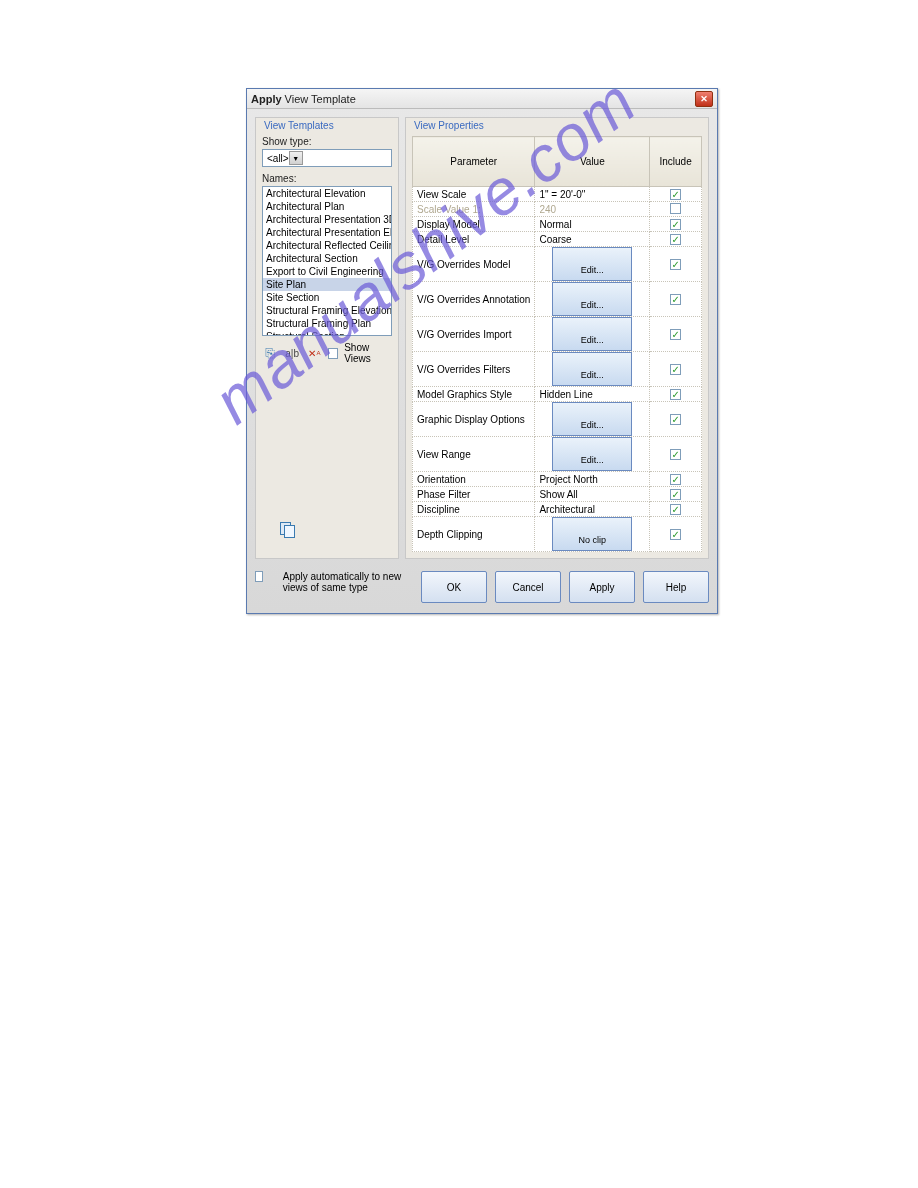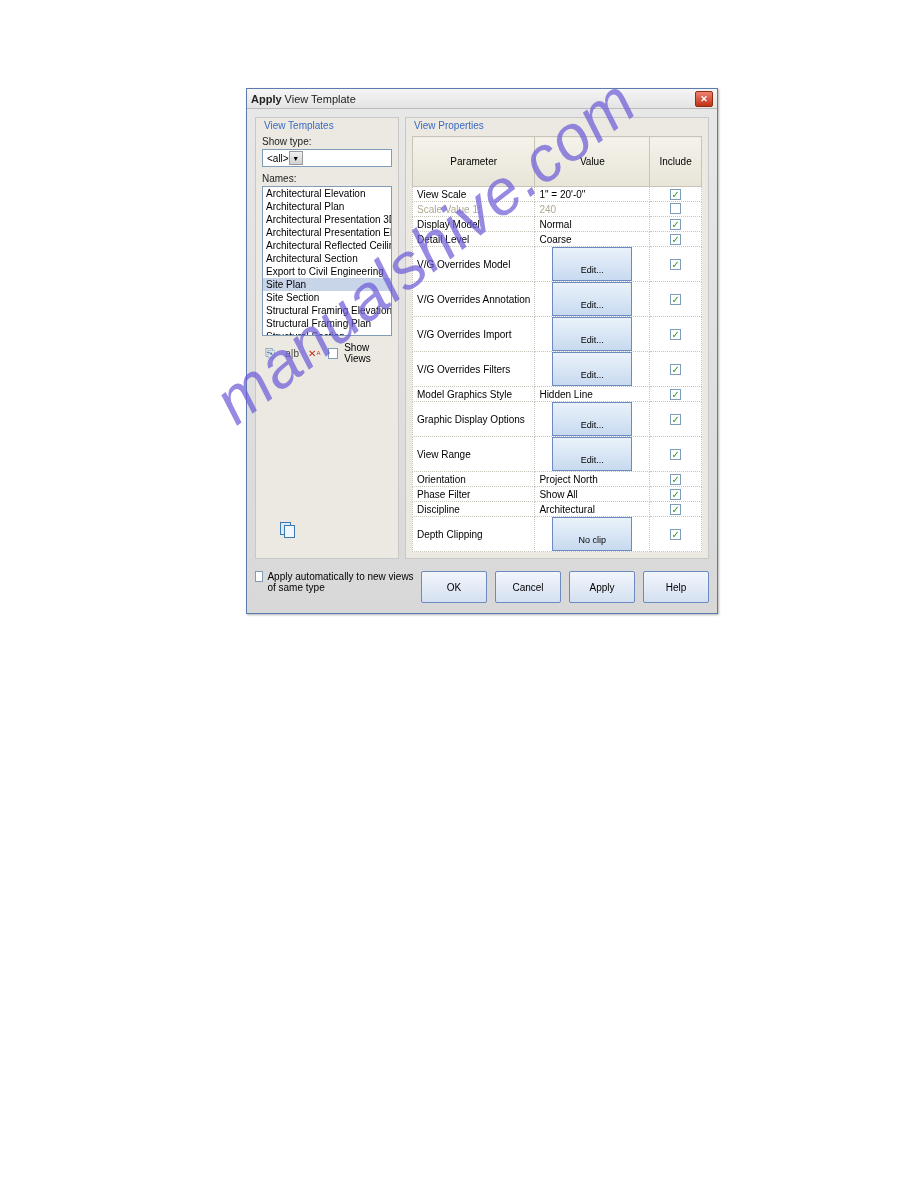--- a/index.html
+++ b/index.html
@@ -145,21 +145,21 @@
     line-height: 12px;
   }
   .check { color: #2a9a2a; font-size: 10px; }
   .bottom-row {
     padding: 4px 8px 10px 8px;
     display: flex;
     align-items: flex-start;
     justify-content: space-between;
   }
   .auto-apply {
-    display: flex; align-items: flex-start; gap: 4px;
+    display: flex; align-items: flex-start; gap: 20px;
     font-size: 10px;
     width: 160px;
   }
   .btn-row { display: flex; gap: 8px; }
   .dlg-btn {
     width: 66px; height: 32px;
     background: linear-gradient(#f2f6fc,#d4e0f0);
     border: 1px solid #6a8ac0;
     border-radius: 2px;
     font-size: 10px;

